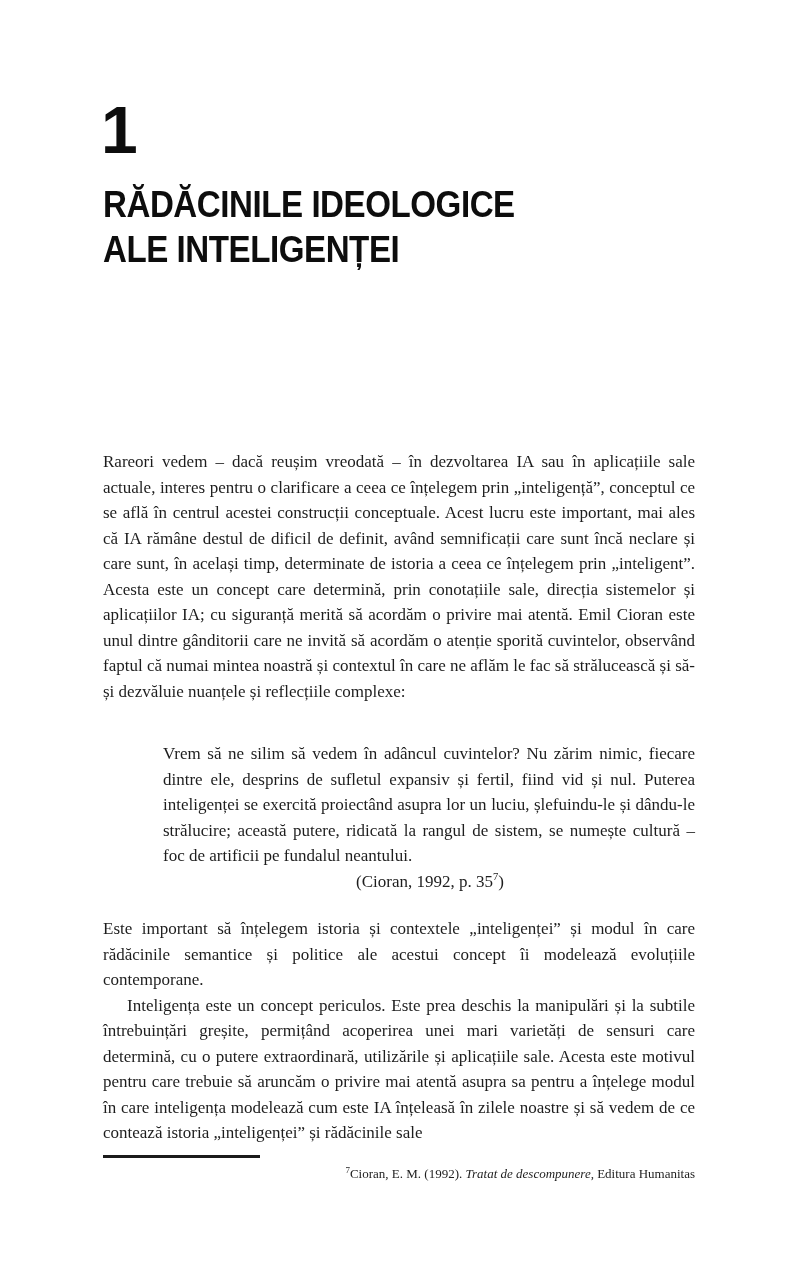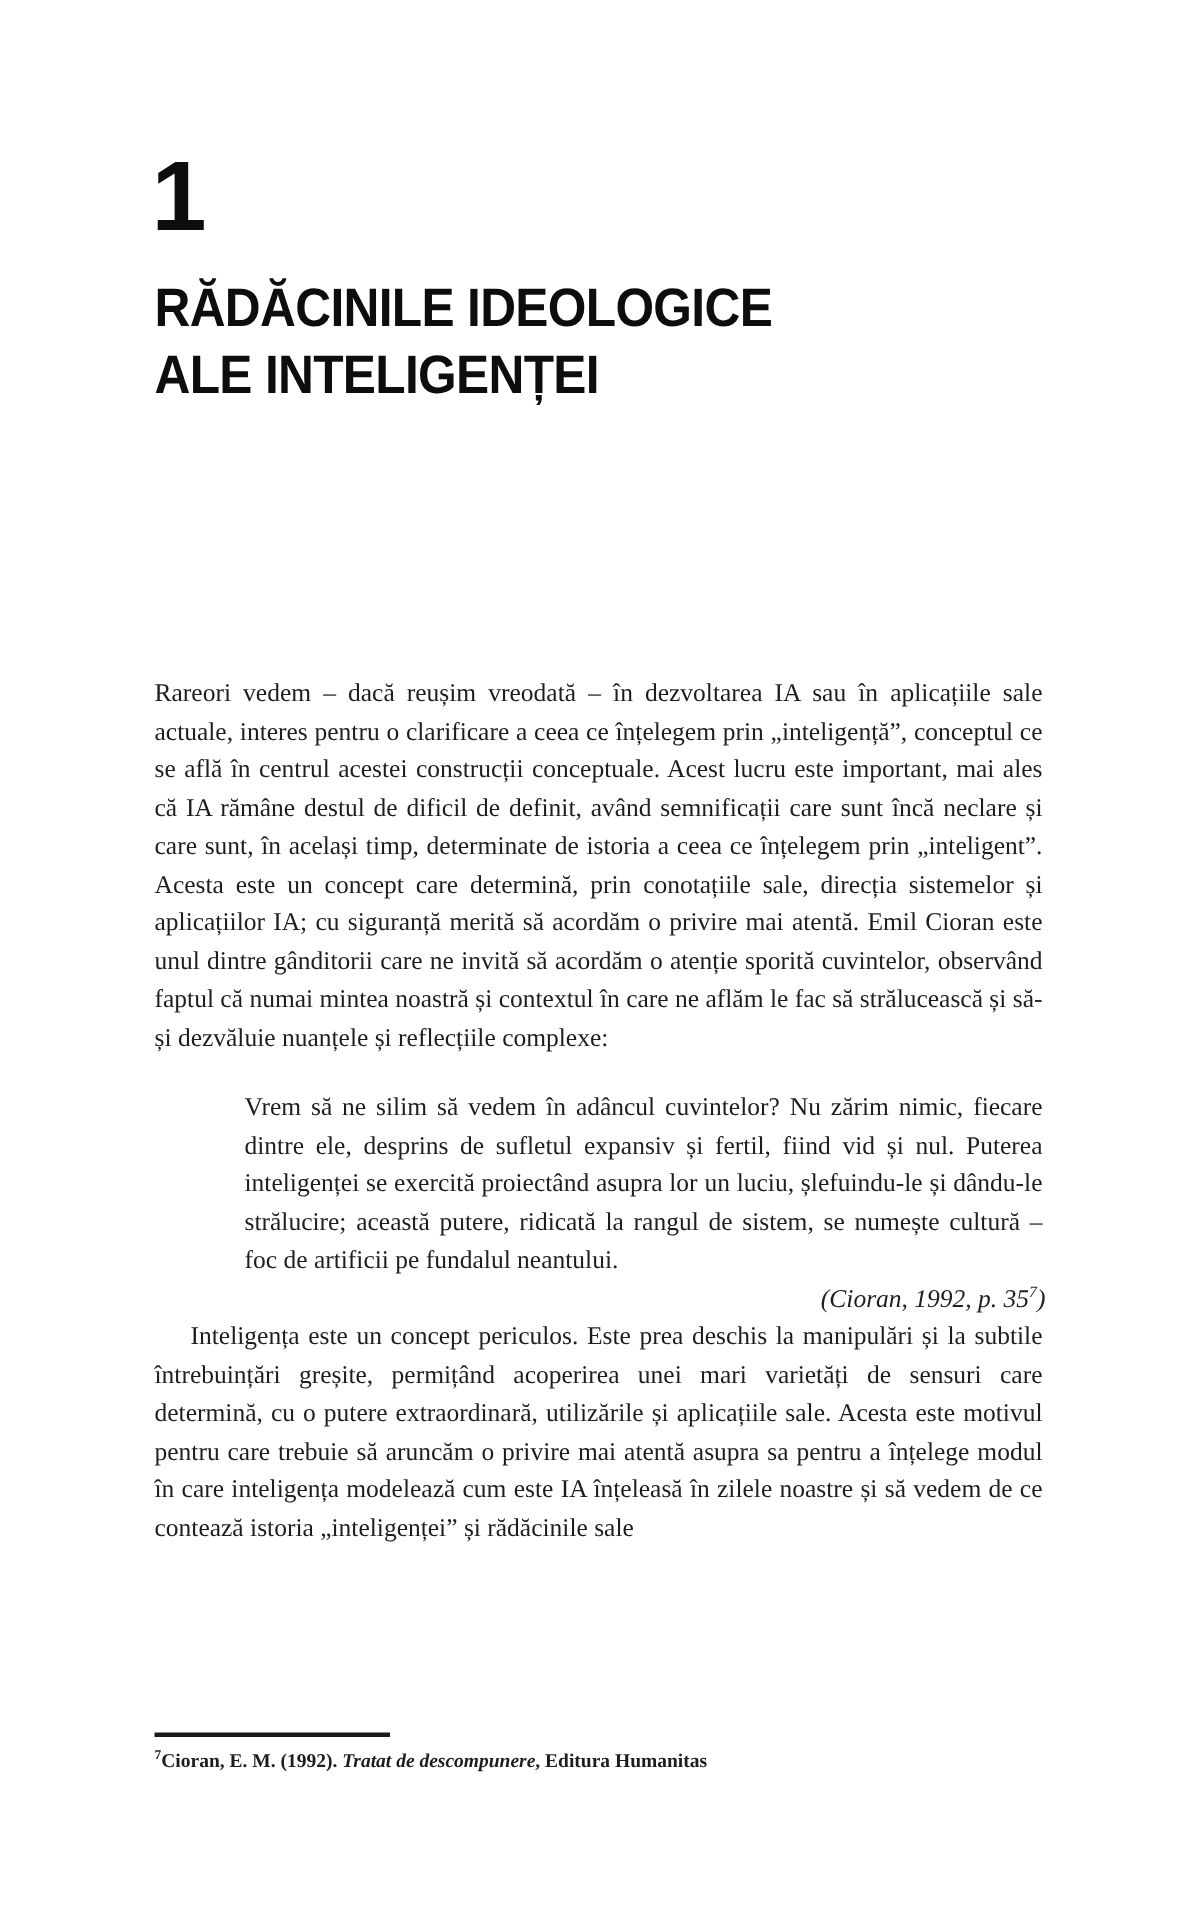--- a/index.html
+++ b/index.html
@@ -46,27 +46,26 @@
     top: 449px;
     font-size: 17px;
     line-height: 25.5px;
     text-align: justify;
   }
   .para { text-align: justify; }
   .para-2 { margin-top: 22px; }
   .para-indent { text-indent: 24px; }
 
   .quote-block {
-    margin-top: 21px;
+    margin-top: 37px;
     margin-left: 60px;
   }
   .quote-text { text-align: justify; }
   .quote-citation {
-    text-align: right;
-    font-style: italic;
+    text-align: center;
     margin-right: -2px;
     margin-top: 0;
   }
   sup {
     font-size: 0.62em;
     line-height: 0;
     vertical-align: super;
   }
 
   .footnote-area {
@@ -80,22 +79,21 @@
   .footnote-rule {
     width: 157px;
     height: 2.5px;
     background: #1b1b1b;
   }
   .footnote-text {
     margin-top: 7px;
     font-size: 13px;
     line-height: 17px;
     color: #1d1d1d;
-    text-align: left;
-    font-weight: bold;
+    text-align: right;
   }
   .footnote-text sup { font-size: 9px; }
 </style>
 </head>
 <body>
 
 <div class="page">
 
   <div class="chapter-number">1</div>
 
@@ -108,20 +106,21 @@
 
     <p class="para">Rareori vedem – dacă reușim vreodată – în dezvoltarea IA sau în aplicațiile sale actuale, interes pentru o clarificare a ceea ce înțelegem prin „inteligență”, conceptul ce se află în centrul acestei construcții conceptuale. Acest lucru este important, mai ales că IA rămâne destul de dificil de definit, având semnificații care sunt încă neclare și care sunt, în același timp, determinate de istoria a ceea ce înțelegem prin „inteligent”. Acesta este un concept care determină, prin conotațiile sale, direcția sistemelor și aplicațiilor IA; cu siguranță merită să acordăm o privire mai atentă. Emil Cioran este unul dintre gânditorii care ne invită să acordăm o atenție sporită cuvintelor, observând faptul că numai mintea noastră și contextul în care ne aflăm le fac să strălucească și să-și dezvăluie nuanțele și reflecțiile complexe:</p>
 
     <div class="quote-block">
       <p class="quote-text">Vrem să ne silim să vedem în adâncul cuvintelor? Nu zărim nimic, fiecare dintre ele, desprins de sufletul expansiv și fertil, fiind vid și nul. Puterea inteligenței se exercită proiectând asupra lor un luciu, șlefuindu-le și dându-le strălucire; această putere, ridicată la rangul de sistem, se numește cultură – foc de artificii pe fundalul neantului.</p>
       <div class="quote-citation">
         <span>(Cioran, 1992, p. 35</span><sup>7</sup><span>)</span>
       </div>
     </div>
 
+    <p class="para para-2">Este important să înțelegem istoria și contextele „inteligenței” și modul în care rădăcinile semantice și politice ale acestui concept îi modelează evoluțiile contemporane.</p>
 
     <p class="para para-indent">Inteligența este un concept periculos. Este prea deschis la manipulări și la subtile întrebuințări greșite, permițând acoperirea unei mari varietăți de sensuri care determină, cu o putere extraordinară, utilizările și aplicațiile sale. Acesta este motivul pentru care trebuie să aruncăm o privire mai atentă asupra sa pentru a înțelege modul în care inteligența modelează cum este IA înțeleasă în zilele noastre și să vedem de ce contează istoria „inteligenței” și rădăcinile sale</p>
 
   </div>
 
   <div class="footnote-area">
     <div class="footnote-rule"></div>
     <div class="footnote-text">
       <sup>7</sup><span>Cioran, E. M. (1992). </span><em>Tratat de descompunere</em><span>, Editura Humanitas</span>
     </div>

